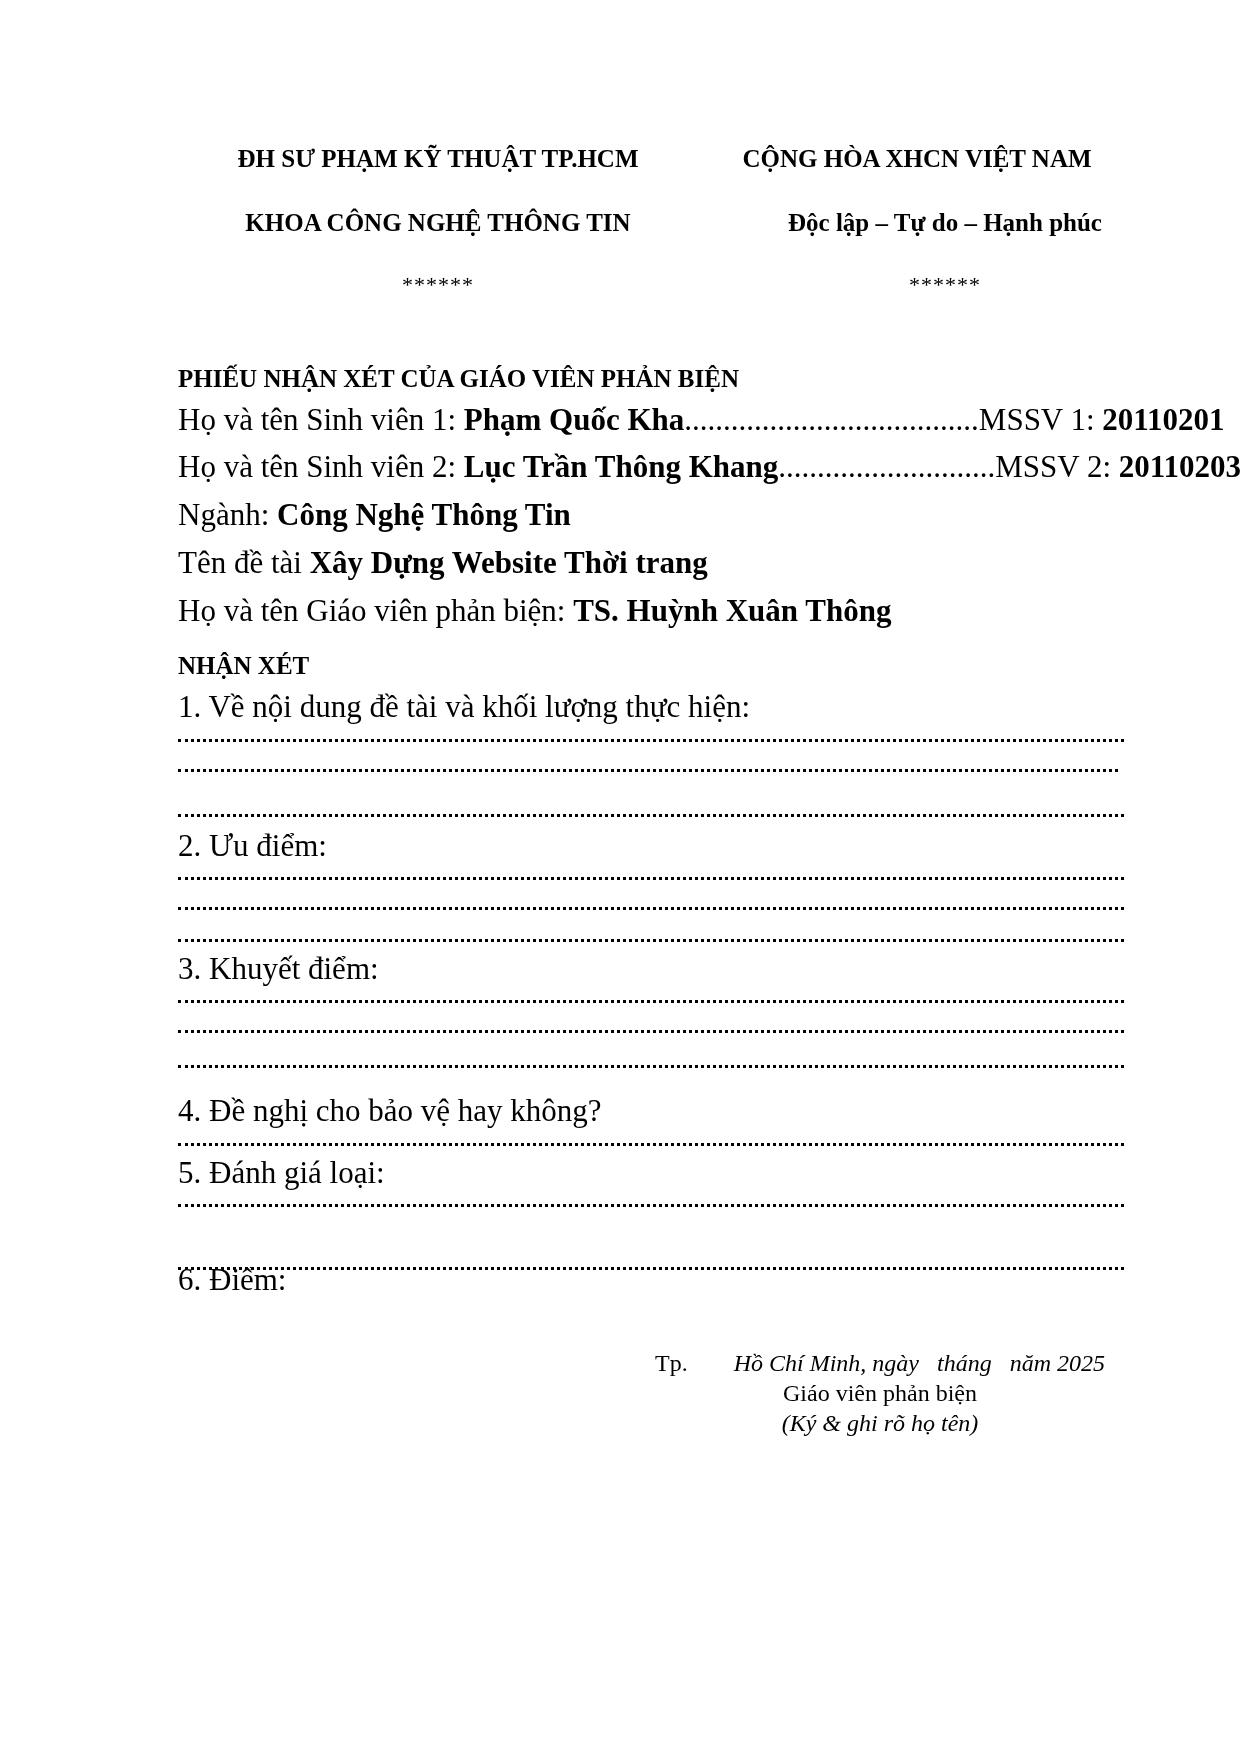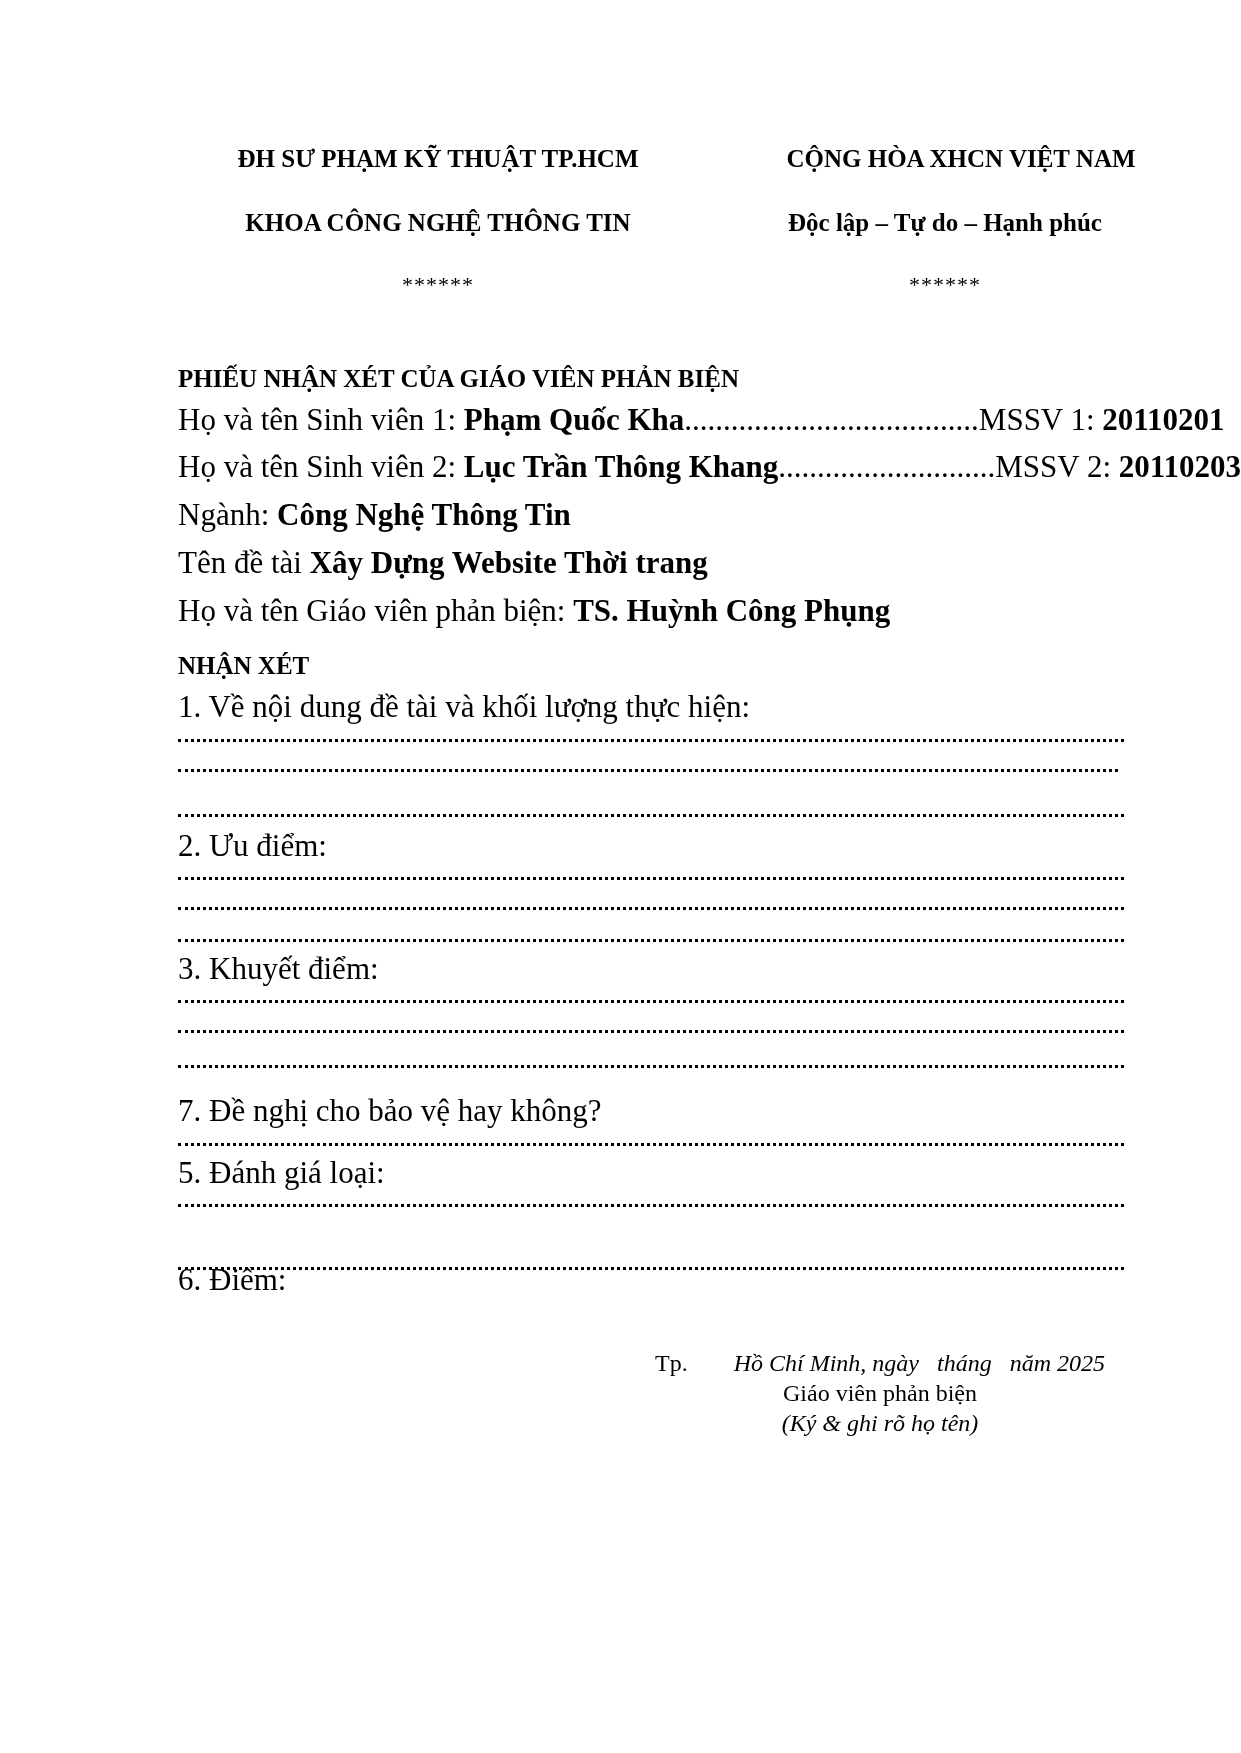--- a/index.html
+++ b/index.html
@@ -15,21 +15,21 @@
   .sig { font-size:24px; text-align:center; }
   .i { font-style:italic; }
 </style>
 </head>
 <body>
 
 <div class="abs hdr" style="left:178px;width:520px;top:145px;">ĐH SƯ PHẠM KỸ THUẬT TP.HCM</div>
 <div class="abs hdr" style="left:178px;width:520px;top:209px;">KHOA CÔNG NGHỆ THÔNG TIN</div>
 <div class="abs stars" style="left:178px;width:520px;top:272px;">******</div>
 
-<div class="abs hdr" style="left:746px;width:430px;top:145px;">CỘNG HÒA XHCN VIỆT NAM</div>
+<div class="abs hdr" style="left:702px;width:430px;top:145px;">CỘNG HÒA XHCN VIỆT NAM</div>
 <div class="abs hdr" style="left:730px;width:430px;top:209px;">Độc lập – Tự do – Hạnh phúc</div>
 <div class="abs stars" style="left:730px;width:430px;top:272px;">******</div>
 
 <div class="abs title" style="top:354px;">PHIẾU NHẬN XÉT CỦA GIÁO VIÊN PHẢN BIỆN</div>
 
 <div class="abs line" style="top:402px;">
   <span>Họ và tên Sinh viên 1: </span><span class="b">Phạm Quốc Kha</span><span>......................................</span><span>MSSV 1: </span><span class="b">20110201</span>
 </div>
 
 <div class="abs line" style="top:449px;">
@@ -38,41 +38,41 @@
 
 <div class="abs line" style="top:497px;">
   <span>Ngành: </span><span class="b">Công Nghệ Thông Tin</span>
 </div>
 
 <div class="abs line" style="top:545px;">
   <span>Tên đề tài </span><span class="b">Xây Dựng Website Thời trang</span>
 </div>
 
 <div class="abs line" style="top:593px;">
-  <span>Họ và tên Giáo viên phản biện: </span><span class="b">TS. Huỳnh Công Phụng</span>
+  <span>Họ và tên Giáo viên phản biện: </span><span class="b">TS. Huỳnh Xuân Thông</span>
 </div>
 
 <div class="abs title" style="top:641px;">NHẬN XÉT</div>
 
 <div class="abs line" style="top:689px;">1. Về nội dung đề tài và khối lượng thực hiện:</div>
 <div class="abs dots" style="top:736px;"></div>
 <div class="abs dots" style="top:766px;width:940px;"></div>
 <div class="abs dots" style="top:811px;"></div>
 
 <div class="abs line" style="top:828px;">2. Ưu điểm:</div>
 <div class="abs dots" style="top:874px;"></div>
 <div class="abs dots" style="top:904px;"></div>
 <div class="abs dots" style="top:936px;"></div>
 
 <div class="abs line" style="top:951px;">3. Khuyết điểm:</div>
 <div class="abs dots" style="top:997px;"></div>
 <div class="abs dots" style="top:1027px;"></div>
 <div class="abs dots" style="top:1062px;"></div>
 
-<div class="abs line" style="top:1093px;">7. Đề nghị cho bảo vệ hay không?</div>
+<div class="abs line" style="top:1093px;">4. Đề nghị cho bảo vệ hay không?</div>
 <div class="abs dots" style="top:1140px;"></div>
 
 <div class="abs line" style="top:1155px;">5. Đánh giá loại:</div>
 <div class="abs dots" style="top:1201px;"></div>
 
 <div class="abs line" style="top:1262px;">6. Điểm:</div>
 <div class="abs dots" style="top:1264px;"></div>
 
 <div class="abs sig" style="left:640px;width:480px;top:1350px;">
   <span>Tp. </span><span class="i" style="white-space:pre;margin-left:40px;">Hồ Chí Minh, ngày   tháng   năm 2025</span>

